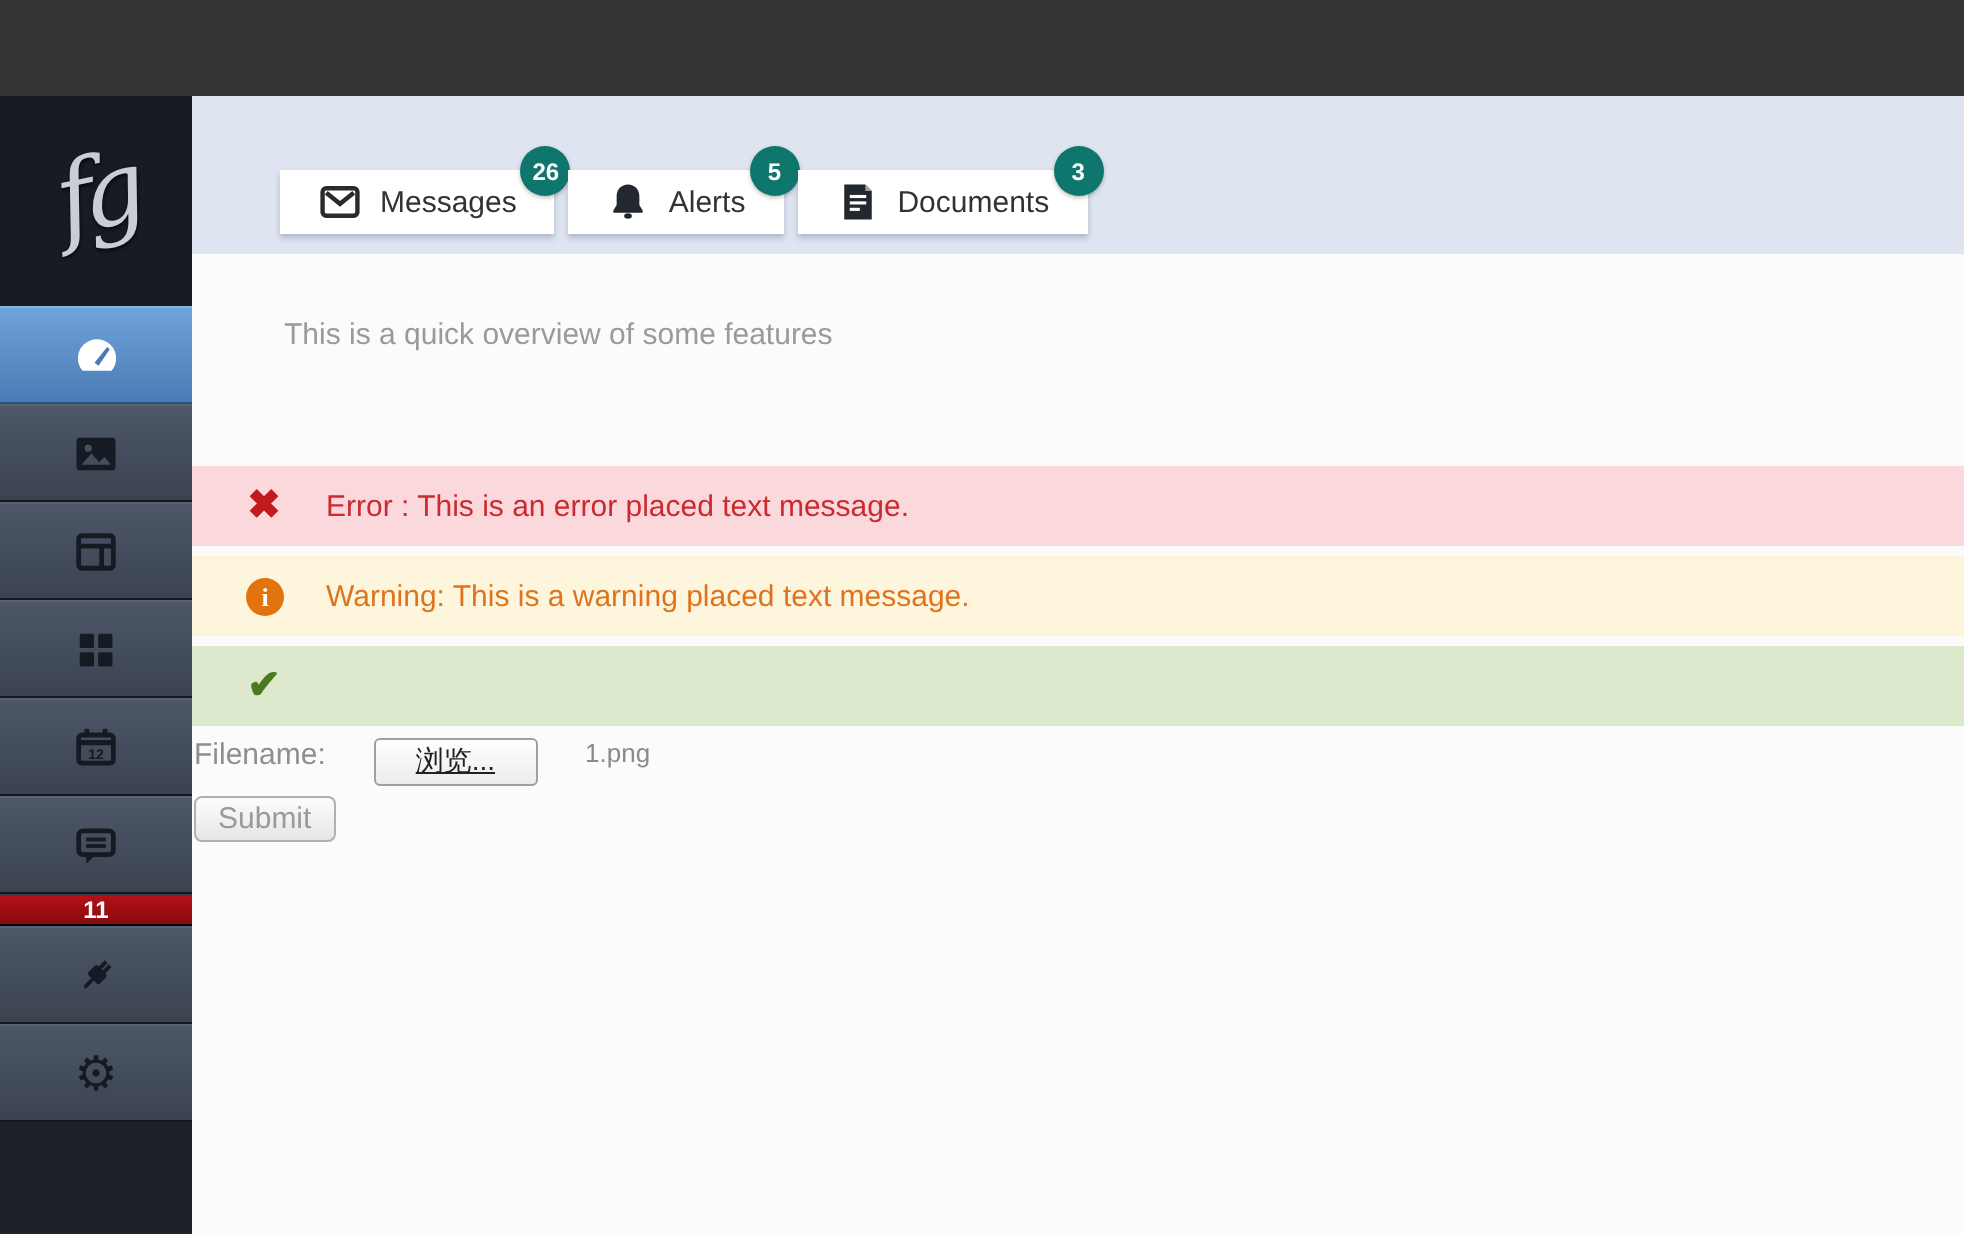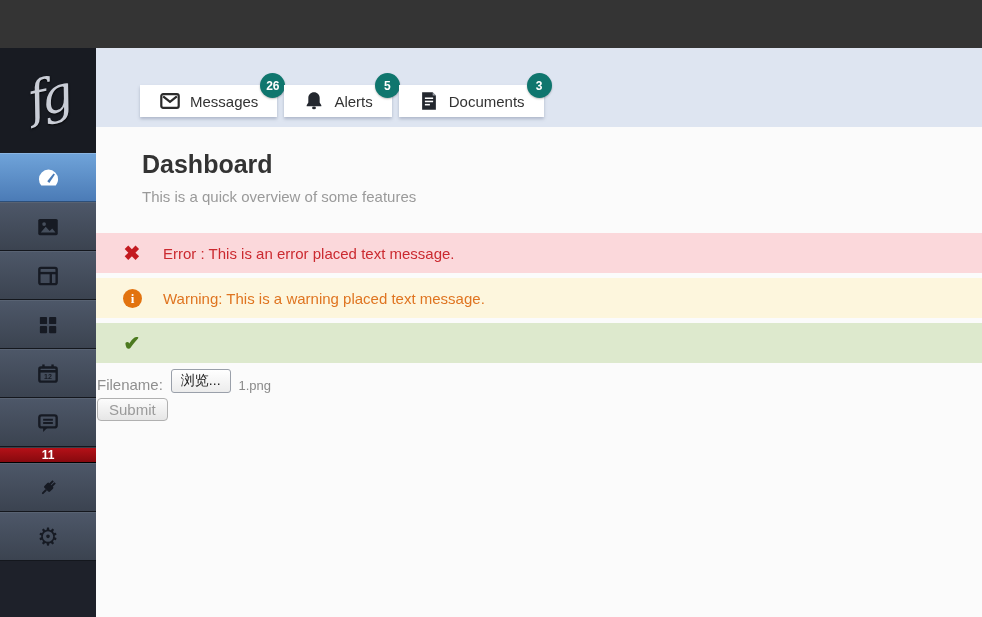--- a/index.html
+++ b/index.html
@@ -76,26 +76,27 @@
     display:inline-flex; width:19px; height:19px; border-radius:50%; background:#e2730f;
     color:#fff; align-items:center; justify-content:center; font-size:13px; font-weight:bold;
     font-family:"Liberation Serif", serif; margin-left:1px;
   }
   .alert.success { background:#dde9cd; }
   .alert.success .alert-text { color:#4c681d; }
   .alert.success .alert-icon { color:#4c7a1f; font-size:20px; }
 
   
   .upload-form { position:absolute; left:97px; top:369px; }
-  .file-row { display:flex; align-items:flex-end; gap:8px; }
+  .file-row { display:flex; align-items:flex-start; gap:24px; }
   .file-label { font-size:15px; color:#8f8f8f; }
   .browse-btn {
     font-size:14px; color:#222; background:linear-gradient(#ffffff,#ececec);
-    border:1px solid #9aa0aa; border-radius:3px; padding:2px 9px; cursor:pointer;
+    border:1px solid #9aa0aa; border-radius:3px; padding:2px 20px; cursor:pointer;
     font-family:"Liberation Sans", sans-serif;
+    text-decoration:underline;
   }
   .file-name { font-size:13px; color:#8a8a8a; }
   .submit-btn {
     margin-top:5px; font-size:15px; color:#9a9a9a;
     background:linear-gradient(#fcfcfc,#e6e6e6);
     border:1px solid #b0b0b0; border-radius:4px; padding:2px 11px; cursor:pointer;
     font-family:"Liberation Sans", sans-serif;
   }
 </style>
 </head>
@@ -213,21 +214,20 @@
         <line x1="7.5" y1="12.5" x2="16.5" y2="12.5" stroke="#ffffff" stroke-width="1.7"></line>
         <line x1="7.5" y1="16" x2="13" y2="16" stroke="#ffffff" stroke-width="1.7"></line>
       </svg>
       <span class="tab-label">Documents</span>
       <span class="tab-badge">3</span>
     </div>
 
   </div>
 
   <div class="page-head">
-    <div class="page-title">Dashboard</div>
     <div class="page-subtitle">This is a quick overview of some features</div>
   </div>
 
   <div class="alerts">
 
     <div class="alert error">
       <span class="alert-icon">✖</span>
       <span class="alert-text">Error : This is an error placed text message.</span>
     </div>
 

